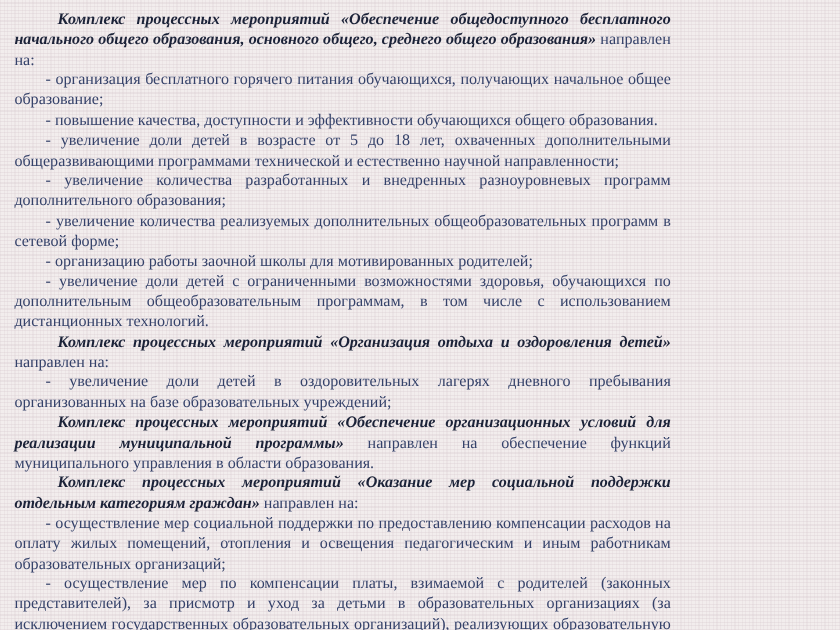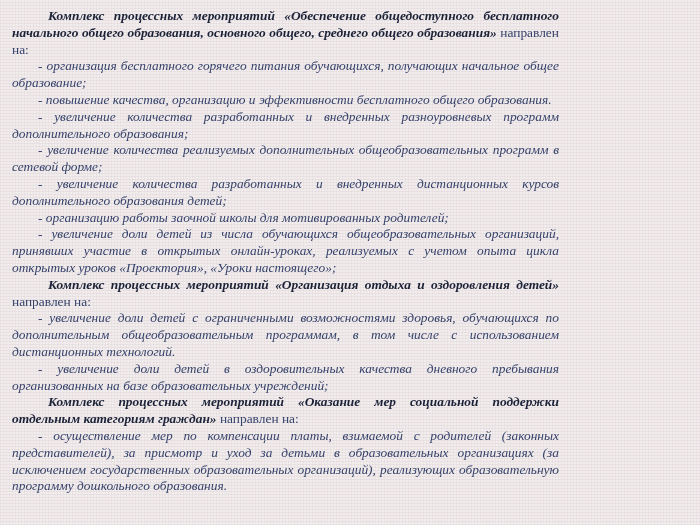--- a/index.html
+++ b/index.html
@@ -27,39 +27,40 @@
     font-size: 13.4px;
     line-height: 16.8px;
     color: var(--body-color, #35426a);
     text-align: justify;
   }
   p.para {
     margin: 0;
     padding: 0;
   }
   p.heading { text-indent: 36px; }
-  p.bullet  { text-indent: 26px; font-style: italic; }
+  p.bullet  { text-indent: 26px; }
   .lead {
     font-weight: bold;
     font-style: italic;
     color: var(--heading-color, #1b2238);
   }
 </style>
 </head>
 <body>
 
 <div class="page">
   <div class="doc">
       <p class="para heading"><span class="lead">Комплекс процессных мероприятий «Обеспечение общедоступного бесплатного начального общего образования, основного общего, среднего общего образования»</span> <span>направлен на:</span></p>
       <p class="para bullet"><span>- организация бесплатного горячего питания обучающихся, получающих начальное общее образование;</span></p>
-      <p class="para bullet"><span>- повышение качества, организацию и эффективности бесплатного общего образования.</span></p>
+      <p class="para bullet"><span>- повышение качества, доступности и эффективности обучающихся общего образования.</span></p>
+      <p class="para bullet"><span>- увеличение доли детей в возрасте от 5 до 18 лет, охваченных дополнительными общеразвивающими программами технической и естественно научной направленности;</span></p>
       <p class="para bullet"><span>- увеличение количества разработанных и внедренных разноуровневых программ дополнительного образования;</span></p>
       <p class="para bullet"><span>- увеличение количества реализуемых дополнительных общеобразовательных программ в сетевой форме;</span></p>
-      <p class="para bullet"><span>- увеличение количества разработанных и внедренных дистанционных курсов дополнительного образования детей;</span></p>
       <p class="para bullet"><span>- организацию работы заочной школы для мотивированных родителей;</span></p>
-      <p class="para bullet"><span>- увеличение доли детей из числа обучающихся общеобразовательных организаций, принявших участие в открытых онлайн-уроках, реализуемых с учетом опыта цикла открытых уроков «Проектория», «Уроки настоящего»;</span></p>
+      <p class="para bullet"><span>- увеличение доли детей с ограниченными возможностями здоровья, обучающихся по дополнительным общеобразовательным программам, в том числе с использованием дистанционных технологий.</span></p>
       <p class="para heading"><span class="lead">Комплекс процессных мероприятий «Организация отдыха и оздоровления детей»</span> <span>направлен на:</span></p>
-      <p class="para bullet"><span>- увеличение доли детей с ограниченными возможностями здоровья, обучающихся по дополнительным общеобразовательным программам, в том числе с использованием дистанционных технологий.</span></p>
-      <p class="para bullet"><span>- увеличение доли детей в оздоровительных качества дневного пребывания организованных на базе образовательных учреждений;</span></p>
+      <p class="para bullet"><span>- увеличение доли детей в оздоровительных лагерях дневного пребывания организованных на базе образовательных учреждений;</span></p>
+      <p class="para heading"><span class="lead">Комплекс процессных мероприятий «Обеспечение организационных условий для реализации муниципальной программы»</span> <span>направлен на обеспечение функций муниципального управления в области образования.</span></p>
       <p class="para heading"><span class="lead">Комплекс процессных мероприятий «Оказание мер социальной поддержки отдельным категориям граждан»</span> <span>направлен на:</span></p>
+      <p class="para bullet"><span>- осуществление мер социальной поддержки по предоставлению компенсации расходов на оплату жилых помещений, отопления и освещения педагогическим и иным работникам образовательных организаций;</span></p>
       <p class="para bullet"><span>- осуществление мер по компенсации платы, взимаемой с родителей (законных представителей), за присмотр и уход за детьми в образовательных организациях (за исключением государственных образовательных организаций), реализующих образовательную программу дошкольного образования.</span></p>
     </div>
 </div>
 
 </body></html>

